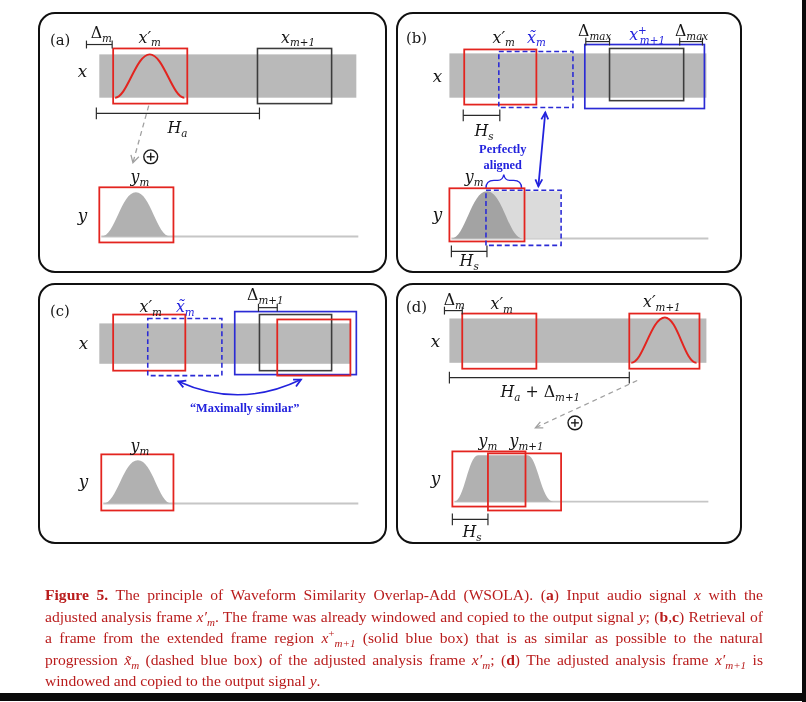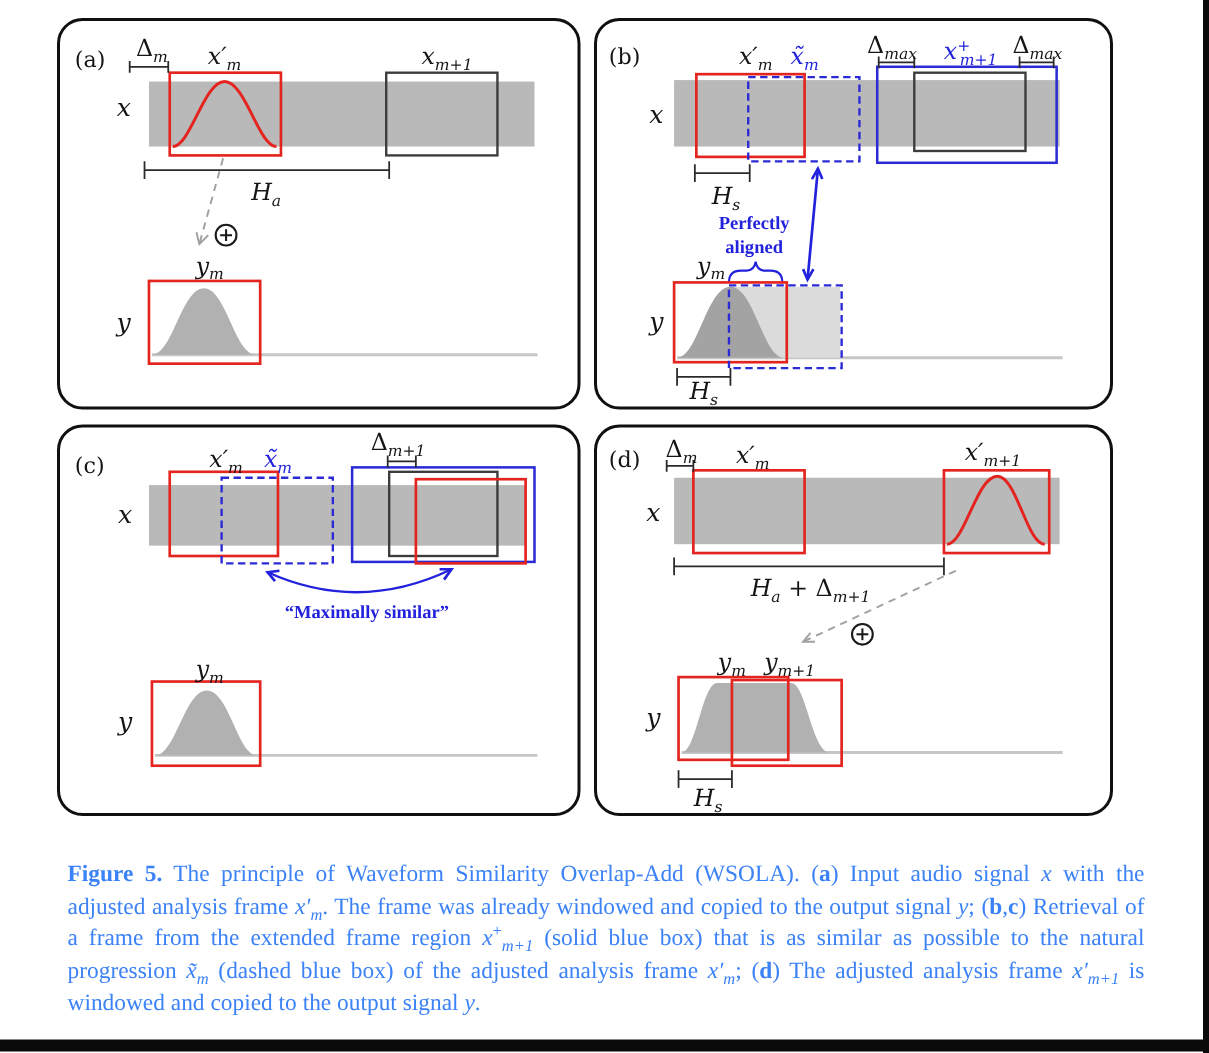--- a/index.html
+++ b/index.html
@@ -26,22 +26,22 @@
   .redline{fill:none;stroke:#e3241f;stroke-width:2px;}
   .bell{fill:#b1b1b1;}
   .bell-dark{fill:#a3a3a3;}
   .lightrect{fill:#dbdbdb;}
   .base{stroke:#c6c6c6;stroke-width:2px;}
   .meas{stroke:#2a2a2a;stroke-width:1.2px;fill:none;}
   .garrow{stroke:#a0a0a0;stroke-width:1.3px;fill:none;}
   .barrow{stroke:#2222dd;stroke-width:1.8px;fill:none;}
   .brace{stroke:#2222dd;stroke-width:1.4px;fill:none;}
   .cp{stroke:#1a1a1a;stroke-width:1.4px;}
-  .caption{position:absolute;left:45px;top:572px;width:718px;
-           font-size:15.6px;line-height:1.385;text-align:justify;color:#3b82f6;}
+  .caption{position:absolute;left:45px;top:584px;width:718px;
+           font-size:15.6px;line-height:1.385;text-align:justify;color:#b91c1c;}
   .caption .b{font-weight:bold;}
   .caption .i{font-style:italic;}
   .caption .sb{vertical-align:sub;font-size:11px;line-height:0;}
   .caption .sp{vertical-align:super;font-size:11px;line-height:0;}
   .bottom-bar{position:absolute;left:0;top:693px;width:806px;height:8px;background:#0a0a0a;}
   .right-edge{position:absolute;left:802px;top:0;width:4px;height:702px;background:#0a0a0a;}
 </style>
 </head>
 <body>
 

